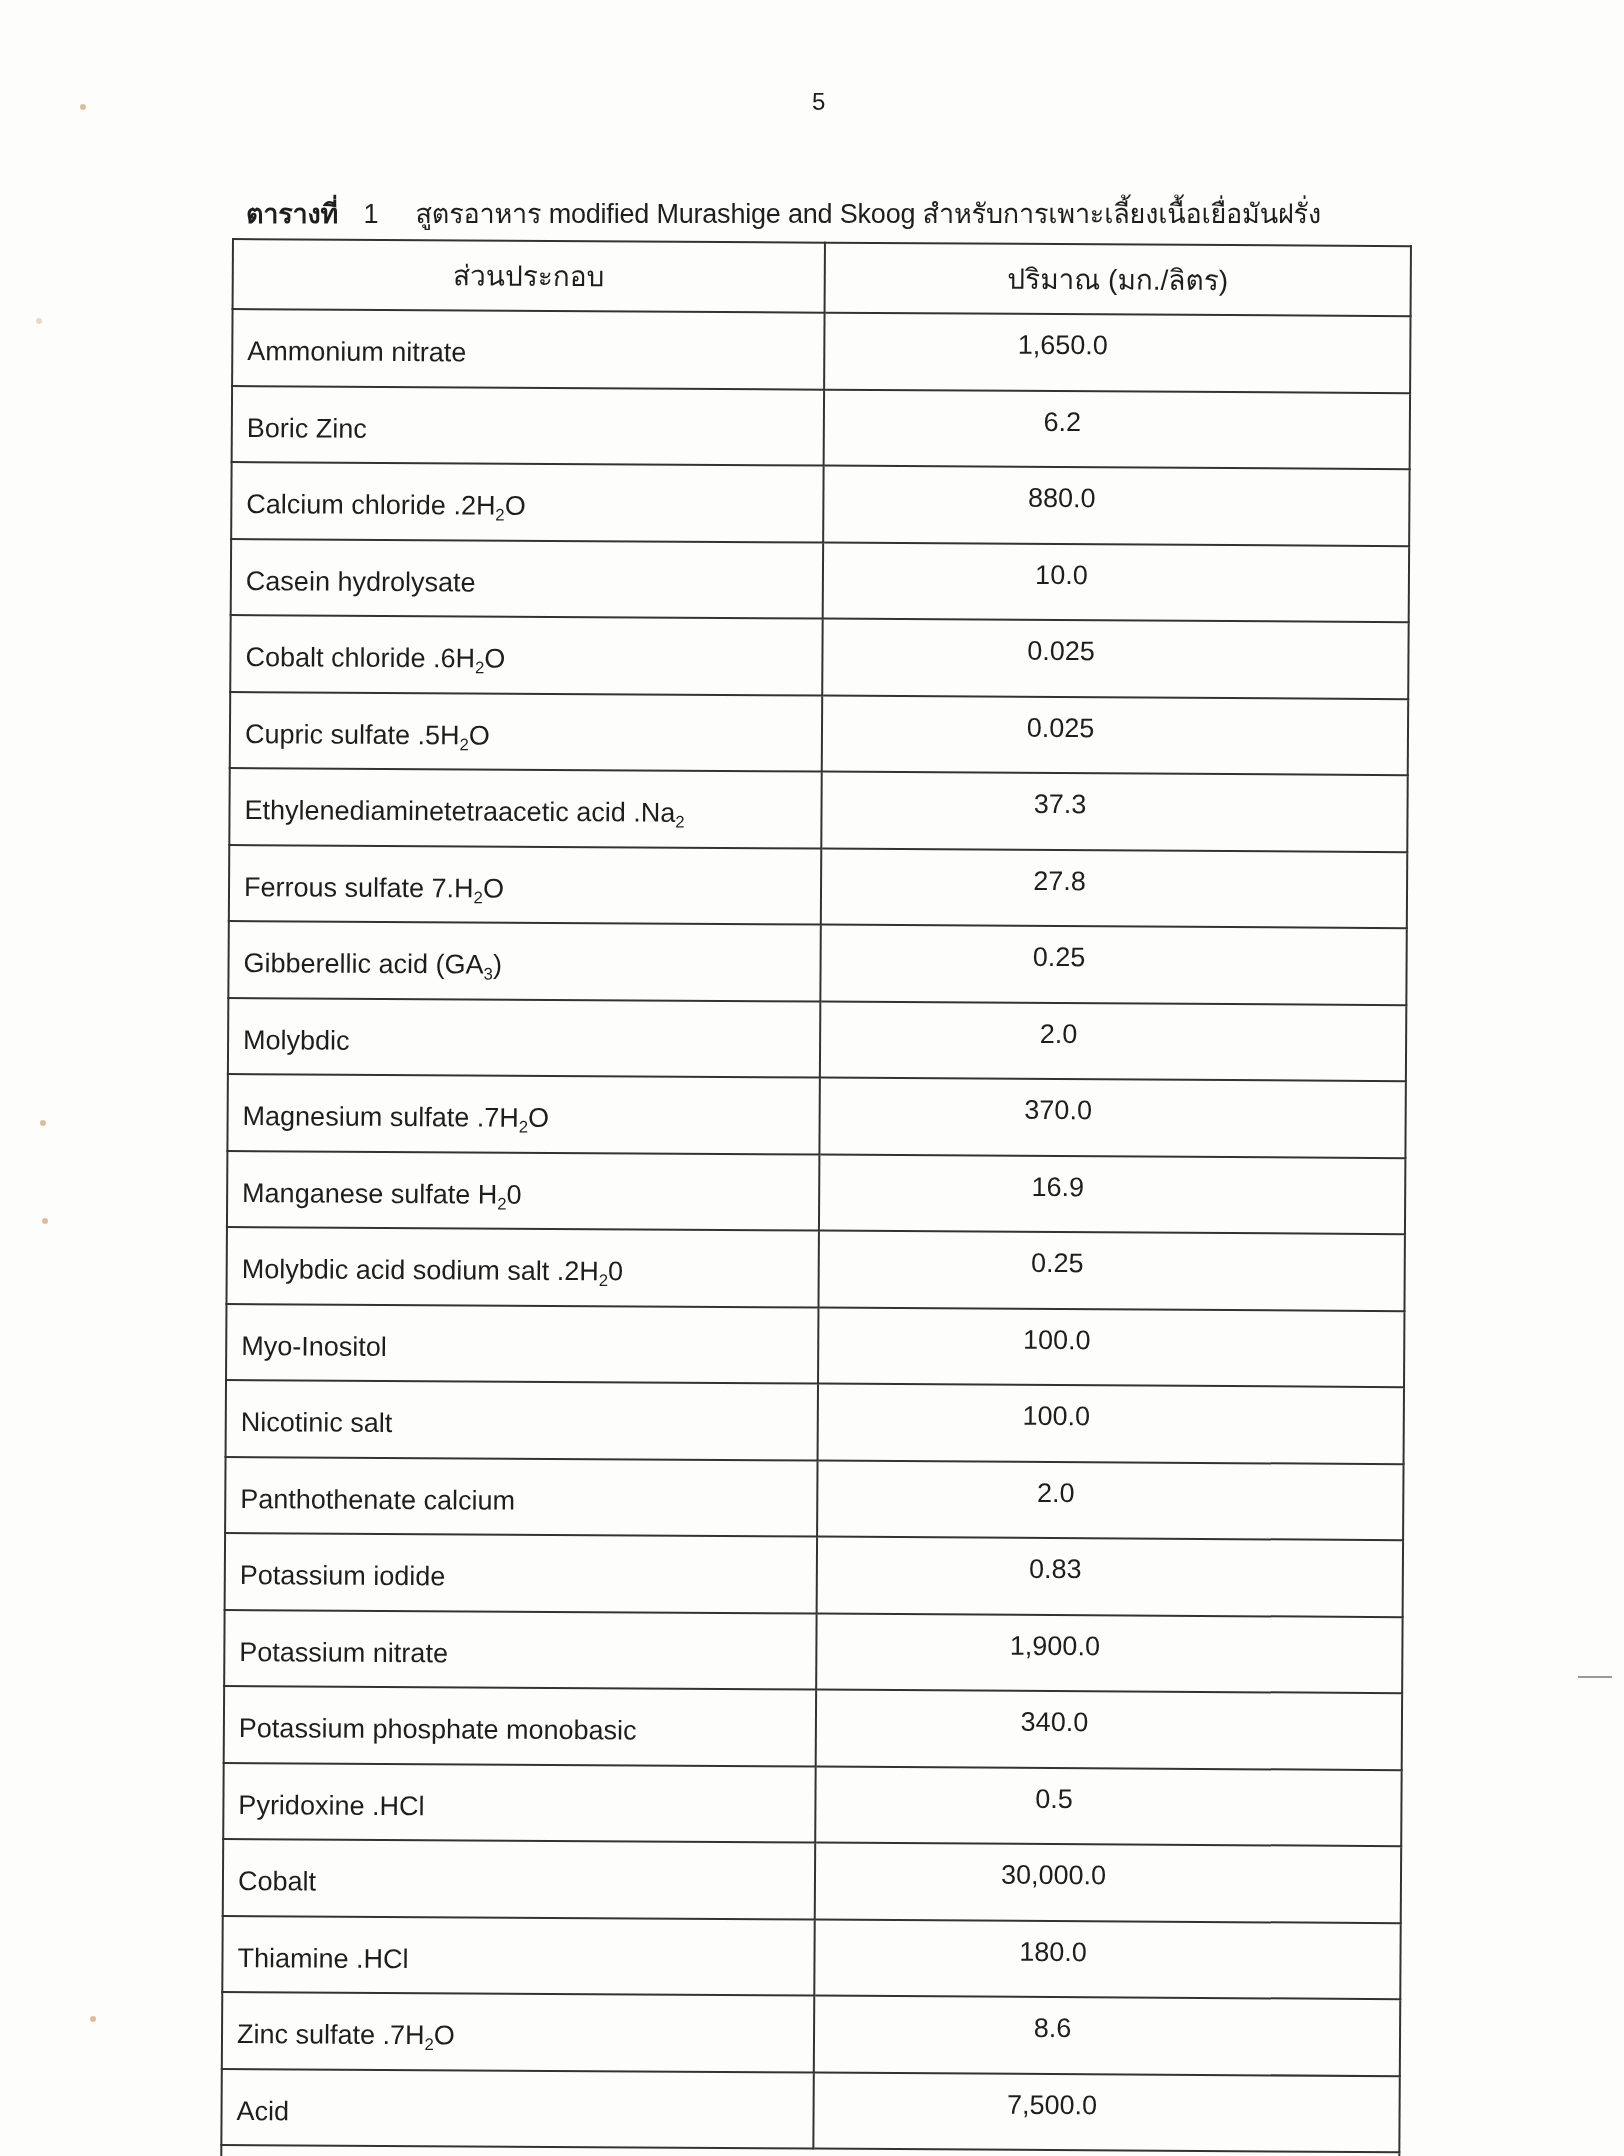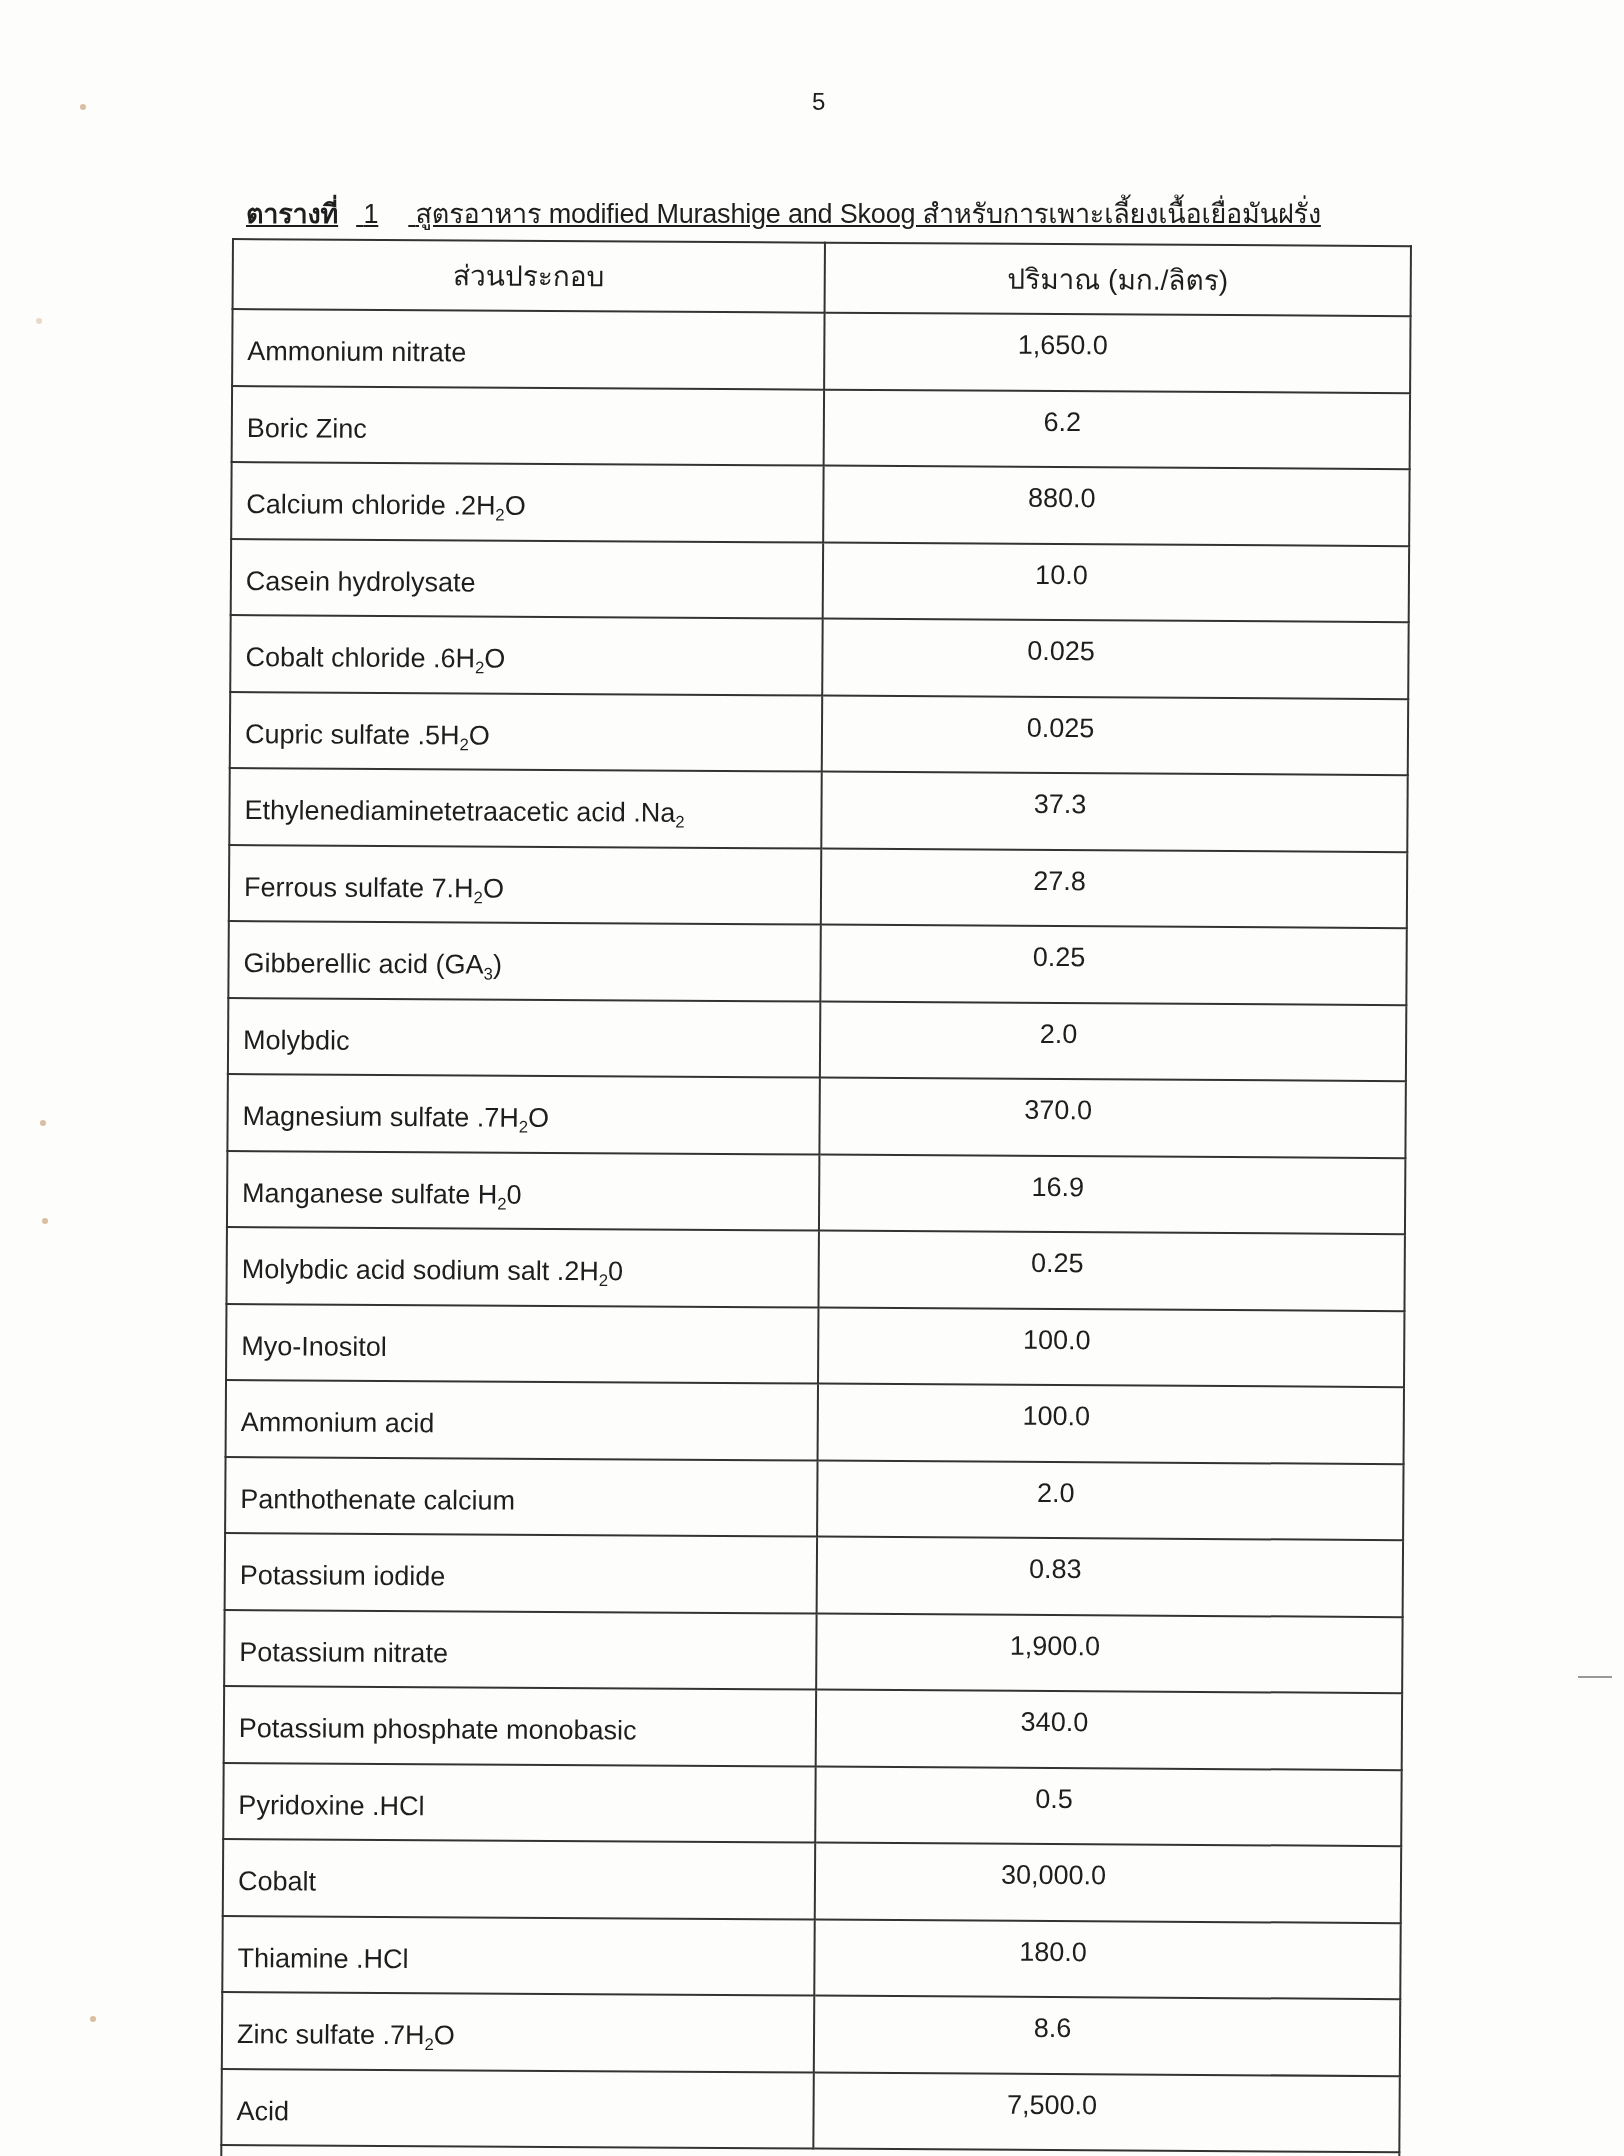--- a/index.html
+++ b/index.html
@@ -1,21 +1,21 @@
 <!DOCTYPE html>
 <html><head>
 <meta charset="utf-8">
 <style>
   html, body { margin: 0; padding: 0; }
   body {
     width: 1624px; height: 2156px; background: #fdfdfc; position: relative; overflow: hidden;
     font-family: "Liberation Sans", "DejaVu Sans", sans-serif; color: #1e1e1e;
   }
   .page-number { position: absolute; left: 812px; top: 88px; font-size: 24px; }
-  .caption { position: absolute; left: 246px; top: 192px; font-size: 27px; white-space: nowrap; letter-spacing: -0.2px; text-decoration: underline; }
+  .caption { position: absolute; left: 246px; top: 192px; font-size: 27px; white-space: nowrap; letter-spacing: -0.2px; }
   .caption .lbl { font-weight: bold; margin-right: 18px; }
   .caption .num { margin-right: 30px; }
   table.recipe {
     position: absolute; left: 232px; top: 238px; width: 1180px;
     border-collapse: collapse; font-size: 27px; transform: rotate(0.35deg); transform-origin: top left;
   }
   table.recipe td, table.recipe th { border: 2px solid #333; }
   table.recipe th { height: 66px; font-weight: normal; font-size: 28px; text-align: center; }
   table.recipe td { height: 59.5px; vertical-align: middle; }
   td.name { width: 575px; padding-left: 14px; padding-top: 10px; }
@@ -94,21 +94,21 @@
       </tr>
       <tr>
         <td class="name"><span>Molybdic acid sodium salt  .2H</span><sub>2</sub><span>0</span></td>
         <td class="val">0.25</td>
       </tr>
       <tr>
         <td class="name"><span>Myo-Inositol</span></td>
         <td class="val">100.0</td>
       </tr>
       <tr>
-        <td class="name"><span>Ammonium acid</span></td>
+        <td class="name"><span>Nicotinic salt</span></td>
         <td class="val">100.0</td>
       </tr>
       <tr>
         <td class="name"><span>Panthothenate calcium</span></td>
         <td class="val">2.0</td>
       </tr>
       <tr>
         <td class="name"><span>Potassium iodide</span></td>
         <td class="val">0.83</td>
       </tr>

